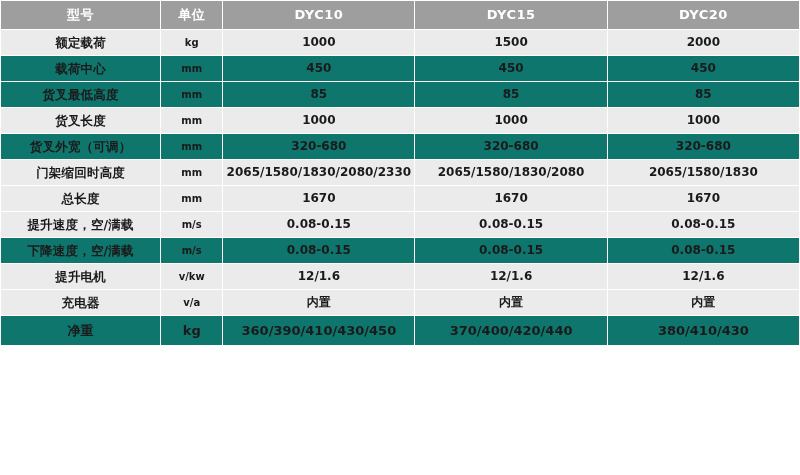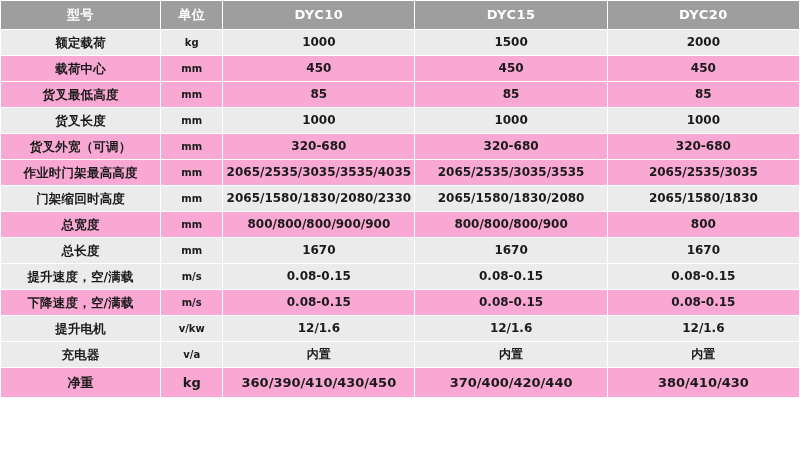--- a/index.html
+++ b/index.html
@@ -39,21 +39,21 @@
     font-weight: bold;
     font-size: 13px;
     height: 28px;
     line-height: 28px;
     letter-spacing: 0.5px;
   }
   .spec-table tbody tr.odd td {
     background: #ebebeb;
   }
   .spec-table tbody tr.even td {
-    background: #f9a8d4;
+    background: #0f766e;
   }
   .spec-table tbody td.label {
     font-weight: bold;
     font-size: 12.5px;
     letter-spacing: 0.2px;
   }
   .spec-table tbody td.unit {
     font-weight: bold;
     font-size: 10px;
   }
@@ -116,40 +116,26 @@
       <td class="value">1000</td>
       <td class="value">1000</td>
     </tr>
     <tr class="even">
       <td class="label">货叉外宽（可调）</td>
       <td class="unit">mm</td>
       <td class="value">320-680</td>
       <td class="value">320-680</td>
       <td class="value">320-680</td>
     </tr>
-    <tr class="even">
-      <td class="label">作业时门架最高高度</td>
-      <td class="unit">mm</td>
-      <td class="value">2065/2535/3035/3535/4035</td>
-      <td class="value">2065/2535/3035/3535</td>
-      <td class="value">2065/2535/3035</td>
-    </tr>
     <tr class="odd">
       <td class="label">门架缩回时高度</td>
       <td class="unit">mm</td>
       <td class="value">2065/1580/1830/2080/2330</td>
       <td class="value">2065/1580/1830/2080</td>
       <td class="value">2065/1580/1830</td>
-    </tr>
-    <tr class="even">
-      <td class="label">总宽度</td>
-      <td class="unit">mm</td>
-      <td class="value">800/800/800/900/900</td>
-      <td class="value">800/800/800/900</td>
-      <td class="value">800</td>
     </tr>
     <tr class="odd">
       <td class="label">总长度</td>
       <td class="unit">mm</td>
       <td class="value">1670</td>
       <td class="value">1670</td>
       <td class="value">1670</td>
     </tr>
     <tr class="odd">
       <td class="label">提升速度，空/满载</td>

